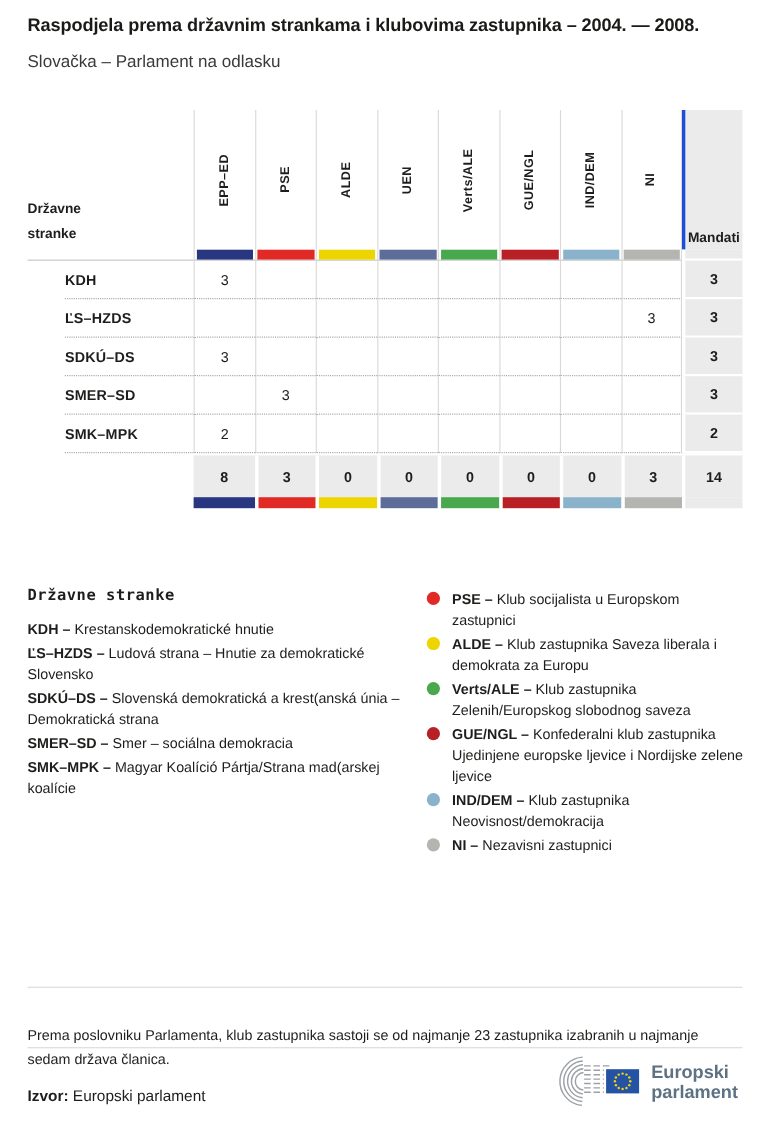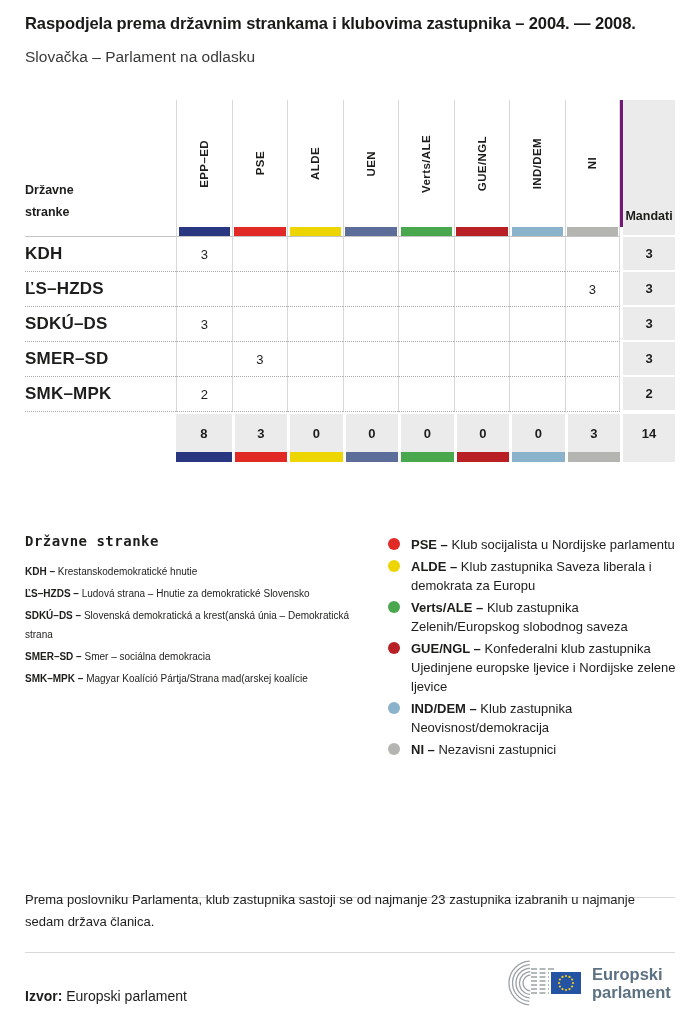--- a/index.html
+++ b/index.html
@@ -35,34 +35,35 @@
   .corner span { font-weight: bold; font-size: 12.5px; line-height: 22px; width: 72px; padding-bottom: 4px; }
 
   .colhead { border-left: 1px solid #d8d8d8; display: flex; align-items: center; justify-content: center; }
   .colhead span {
     writing-mode: vertical-rl; transform: rotate(180deg);
     font-weight: bold; font-size: 11.5px; letter-spacing: 0.4px; white-space: nowrap;
   }
   .c-ni { border-right: 1px solid #d8d8d8; }
 
   .mandhead {
-    background: #ebebeb; border-left: 3px solid #701a75;
+    background: #ebebeb; border-left: 3px solid #1d4ed8;
     display: flex; align-items: flex-end; justify-content: center;
     font-weight: bold; font-size: 12.5px; padding-bottom: 4px;
   }
 
   .stripblank { border-bottom: 1px solid #c4c4c4; }
   .strip { border-left: 1px solid #d8d8d8; border-bottom: 1px solid #c4c4c4; }
   .strip .bar { height: 100%; margin: 0 1.5px; }
   .mandstrip { background: #ebebeb; border-left: 3px solid #fff; border-bottom: 2px solid #fff; }
 
   .rowlabel {
-    font-weight: bold; font-size: 17px; letter-spacing: 0.2px;
+    font-weight: bold; font-size: 13px; letter-spacing: 0.2px;
     display: flex; align-items: center;
     border-bottom: 1px dotted #a9a9a9;
+    margin-left: 34px;
   }
   .val {
     border-left: 1px solid #d8d8d8; border-bottom: 1px dotted #a9a9a9;
     display: flex; align-items: center; justify-content: center; font-size: 13px;
   }
   .mandval {
     background: #ebebeb; border-left: 3px solid #fff; border-bottom: 2px solid #fff;
     display: flex; align-items: center; justify-content: center;
     font-weight: bold; font-size: 13px;
   }
@@ -85,35 +86,35 @@
   .strip2 .bar { height: 100%; margin-left: 3px; }
   .strip2.first .bar { margin-left: 0; }
   .mandstrip2 { background: #ebebeb; border-left: 3px solid #fff; }
 
   
   .legend-left { position: absolute; left: 25px; top: 533px; width: 350px; }
   .legend-left h3 {
     font-family: "DejaVu Sans Mono", monospace;
     font-size: 14px; font-weight: bold; letter-spacing: 0.5px; margin-bottom: 13px;
   }
-  .litem { font-size: 10px; line-height: 19px; margin-bottom: 3px; }
+  .litem { font-size: 13px; line-height: 19px; margin-bottom: 3px; }
   .litem b { font-weight: bold; }
 
   .legend-right { position: absolute; left: 388px; top: 535px; width: 290px; }
   .legend-right h3 { font-size: 13px; font-weight: bold; margin-bottom: 13px; }
   .ritem { display: flex; margin-bottom: 3px; }
   .dot { flex: 0 0 12px; width: 12px; height: 12px; border-radius: 50%; margin: 3px 11px 0 0; }
   .ritem p { font-size: 13px; line-height: 19px; }
   .ritem b { font-weight: bold; }
 
   
   .rule { position: absolute; left: 25px; width: 650px; border-top: 1px solid #d9d9d9; }
   .rule.r1 { top: 897px; }
   .rule.r2 { top: 952px; }
-  .note { position: absolute; left: 25px; top: 889px; width: 650px; font-size: 13px; line-height: 22px; }
+  .note { position: absolute; left: 25px; top: 930px; width: 650px; font-size: 13px; line-height: 22px; }
   .source { position: absolute; left: 25px; top: 988px; font-size: 14px; }
   .source b { font-weight: bold; }
   .logo { position: absolute; left: 500px; top: 958px; }
 </style>
 </head>
 <body>
 
 <div class="page">
 
   <div class="title">Raspodjela prema državnim strankama i klubovima zastupnika – 2004. — 2008.</div>
@@ -280,21 +281,21 @@
     <p class="litem"><b>KDH –</b> <span>Krestanskodemokratické hnutie</span></p>
     <p class="litem"><b>ĽS–HZDS –</b> <span>Ludová strana – Hnutie za demokratické Slovensko</span></p>
     <p class="litem"><b>SDKÚ–DS –</b> <span>Slovenská demokratická a krest(anská únia – Demokratická strana</span></p>
     <p class="litem"><b>SMER–SD –</b> <span>Smer – sociálna demokracia</span></p>
     <p class="litem"><b>SMK–MPK –</b> <span>Magyar Koalíció Pártja/Strana mad(arskej koalície</span></p>
   </div>
 
   <div class="legend-right">
     <div class="ritem">
         <span class="dot" style="background-color: rgb(225, 42, 38);"></span>
-        <p><b>PSE –</b> <span>Klub socijalista u Nordijske parlamentu</span></p>
+        <p><b>PSE –</b> <span>Klub socijalista u Europskom zastupnici</span></p>
       </div>
     <div class="ritem">
         <span class="dot" style="background-color: rgb(236, 213, 0);"></span>
         <p><b>ALDE –</b> <span>Klub zastupnika Saveza liberala i demokrata za Europu</span></p>
       </div>
     <div class="ritem">
         <span class="dot" style="background-color: rgb(73, 167, 78);"></span>
         <p><b>Verts/ALE –</b> <span>Klub zastupnika Zelenih/Europskog slobodnog saveza</span></p>
       </div>
     <div class="ritem">

